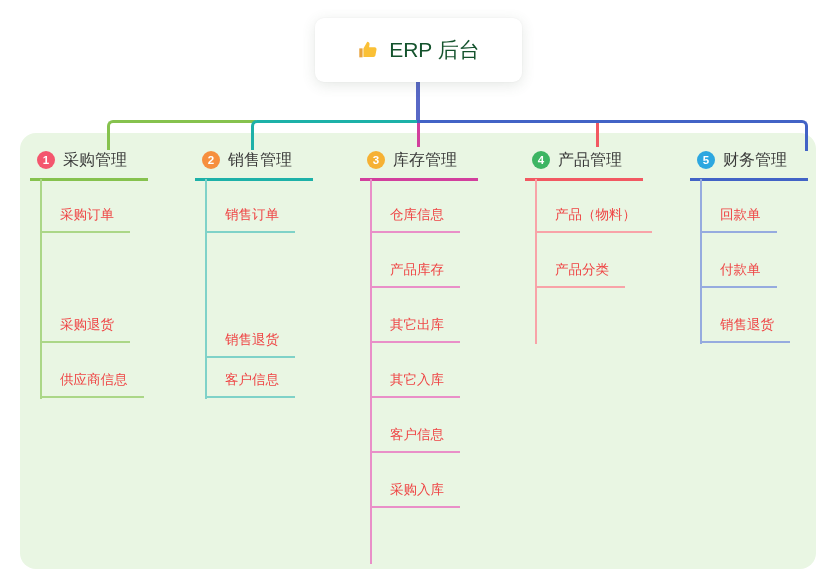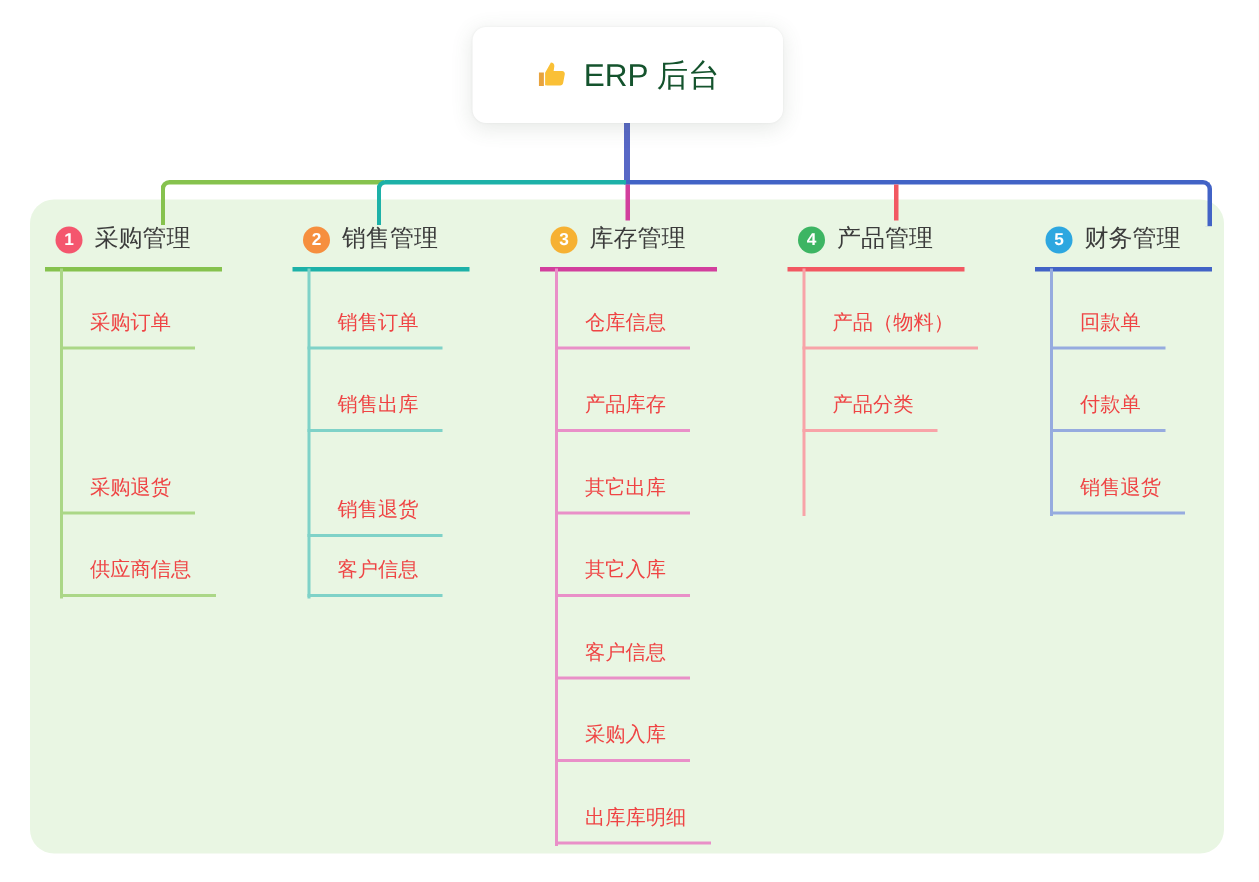--- a/index.html
+++ b/index.html
@@ -92,38 +92,36 @@
     <div class="node" style="top:224px">供应商信息</div>
   </div>
 
   <div class="branch b2">
     <div class="hdr">
       <span class="badge">2</span>
       <span>销售管理</span>
     </div>
     <div class="rail"></div>
     <div class="node" style="top:59px">销售订单</div>
-    <div class="node" style="top:114px">销售出库</div>
     <div class="node" style="top:184px">销售退货</div>
     <div class="node" style="top:224px">客户信息</div>
   </div>
 
   <div class="branch b3">
     <div class="hdr">
       <span class="badge">3</span>
       <span>库存管理</span>
     </div>
     <div class="rail"></div>
     <div class="node" style="top:59px">仓库信息</div>
     <div class="node" style="top:114px">产品库存</div>
     <div class="node" style="top:169px">其它出库</div>
     <div class="node" style="top:224px">其它入库</div>
     <div class="node" style="top:279px">客户信息</div>
     <div class="node" style="top:334px">采购入库</div>
-    <div class="node" style="top:389px">出库库明细</div>
   </div>
 
   <div class="branch b4">
     <div class="hdr">
       <span class="badge">4</span>
       <span>产品管理</span>
     </div>
     <div class="rail"></div>
     <div class="node" style="top:59px">产品（物料）</div>
     <div class="node" style="top:114px">产品分类</div>

